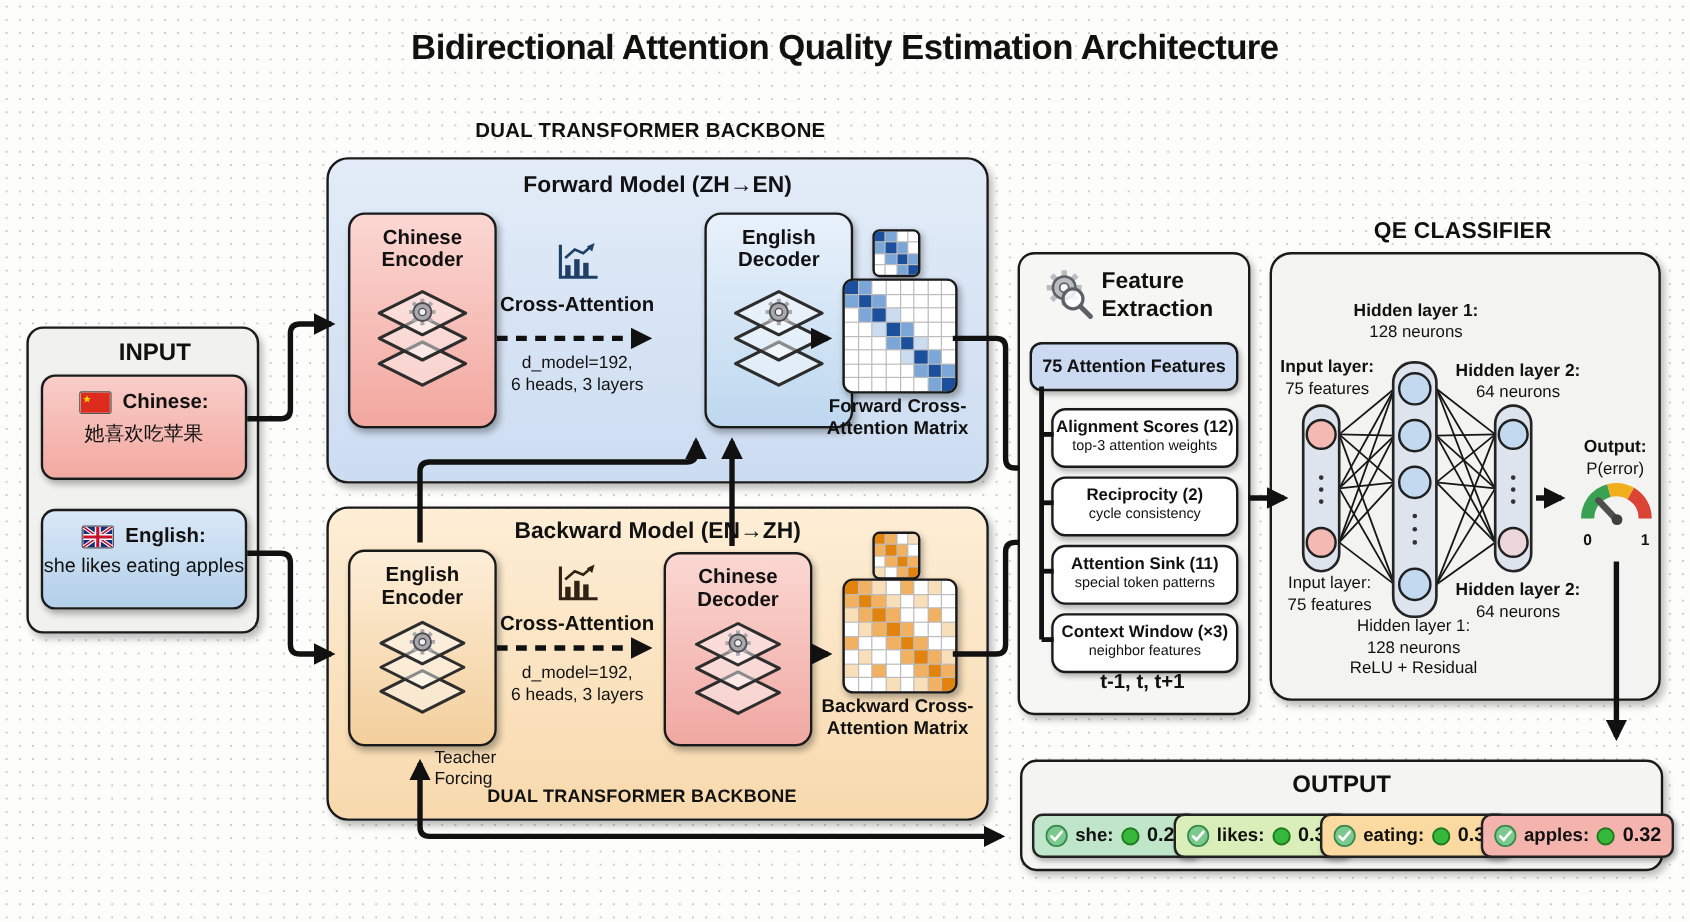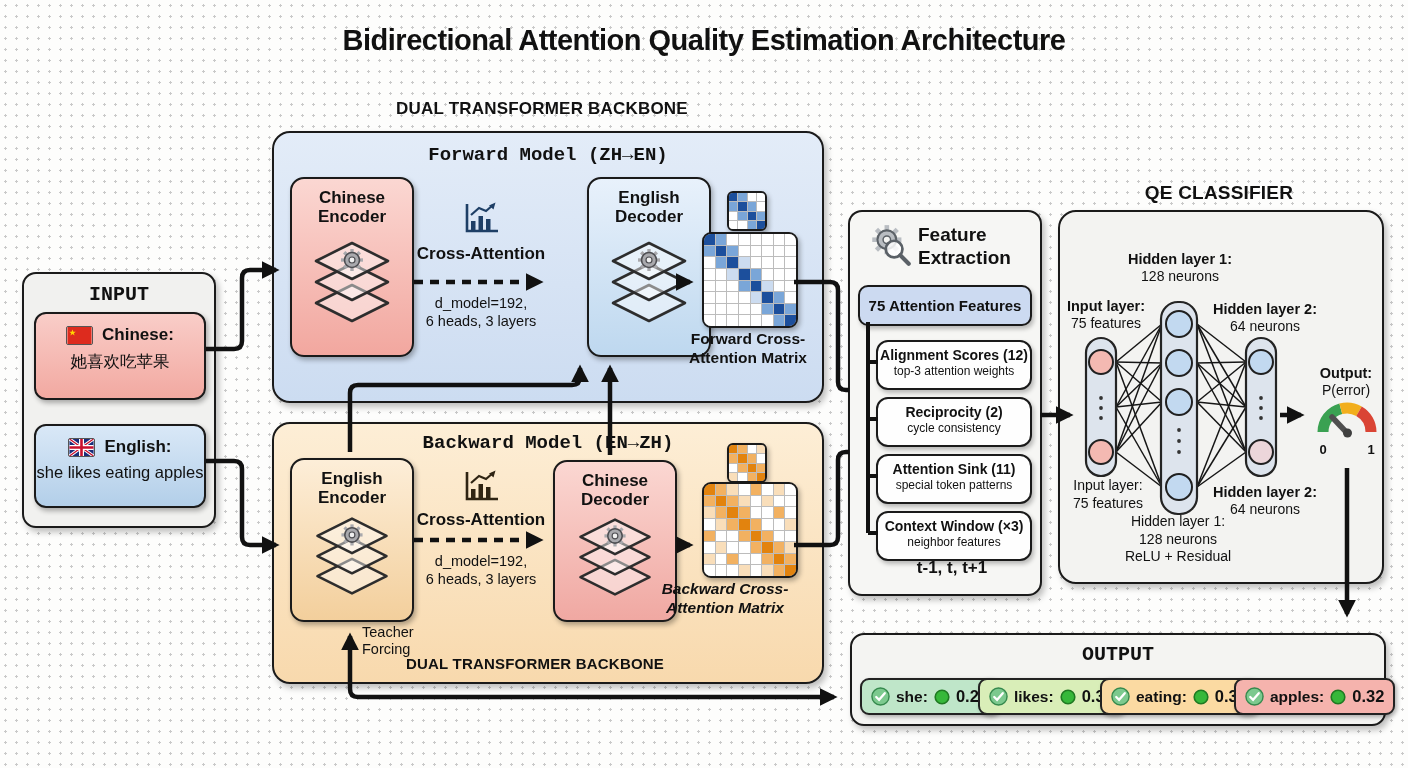--- a/index.html
+++ b/index.html
@@ -9,21 +9,21 @@
     background-image:radial-gradient(circle,#c9c9c9 1.1px,transparent 1.1px);
     background-size:11px 11px;}
   .abs{position:absolute;}
   .title{position:absolute;left:0;top:24px;width:100%;text-align:center;
     font-size:29px;font-weight:800;letter-spacing:-0.5px;}
   .seclabel{position:absolute;text-align:center;font-weight:800;font-size:17px;letter-spacing:0.2px;}
   .bigbox{position:absolute;border:2.5px solid #1a1a1a;border-radius:18px;
     box-shadow:3px 4px 6px rgba(0,0,0,.25);}
   .panel{position:absolute;border:2.5px solid #1a1a1a;border-radius:14px;
     box-shadow:3px 4px 6px rgba(0,0,0,.25);}
-  .boxtitle{position:absolute;width:100%;text-align:center;font-weight:800;font-family:Liberation Mono, monospace;}
+  .boxtitle{position:absolute;width:100%;text-align:center;font-weight:800;}
   .module{position:absolute;border:2.5px solid #1a1a1a;border-radius:14px;
     box-shadow:2px 3px 5px rgba(0,0,0,.3);}
   .module-title{width:100%;text-align:center;font-weight:800;font-size:17px;line-height:1.12;padding-top:9px;}
   .layers-svg{position:absolute;left:50%;transform:translateX(-50%);}
   .card{position:absolute;border:2.5px solid #1a1a1a;border-radius:12px;
     box-shadow:2px 3px 5px rgba(0,0,0,.3);}
   .cardhead{display:flex;align-items:center;justify-content:center;gap:9px;padding-top:11px;}
   .cardhead .lbl{font-weight:800;font-size:17px;}
   .cardtext{text-align:center;font-size:16.5px;margin-top:6px;}
   .xattn-label{position:absolute;text-align:center;font-weight:800;font-size:17px;}
@@ -51,21 +51,21 @@
 </head>
 <body>
 
 <div class="canvas">
 
   <div class="title">Bidirectional Attention Quality Estimation Architecture</div>
   <div class="seclabel" style="left:382px;top:99px;width:320px;">DUAL TRANSFORMER BACKBONE</div>
   <div class="seclabel" style="left:1058px;top:182px;width:322px;font-size:19px;">QE CLASSIFIER</div>
 
   <div class="panel" style="left:22px;top:272px;width:190px;height:252px;background:#f1f1ef;">
-    <div class="boxtitle" style="top:9px;font-size:20px;">INPUT</div>
+    <div class="boxtitle" style="top:9px;font-size:20px;padding-left:10px;">INPUT</div>
   </div>
   <div class="card" style="left:34px;top:424px;width:168px;height:80px;background:linear-gradient(180deg,#d9e8f7,#b3cfe9);">
     <div class="cardhead">
       <svg class="flagsvg" width="25" height="17" viewBox="0 0 24 17">
           <rect width="24" height="17" fill="#1a2d7a"></rect>
           <path d="M0,0 L24,17 M24,0 L0,17" stroke="#fff" stroke-width="3.2"></path>
           <path d="M0,0 L24,17 M24,0 L0,17" stroke="#c8102e" stroke-width="1.3"></path>
           <path d="M12,0 V17 M0,8.5 H24" stroke="#fff" stroke-width="5"></path>
           <path d="M12,0 V17 M0,8.5 H24" stroke="#c8102e" stroke-width="2.6"></path>
         </svg>
@@ -367,21 +367,21 @@
       <div style="background: rgb(242, 177, 97);"></div>
       <div></div>
       <div></div>
       <div></div>
       <div style="background: rgb(249, 222, 186);"></div>
       <div></div>
       <div style="background: rgb(249, 222, 186);"></div>
       <div style="background: rgb(242, 177, 97);"></div>
       <div style="background: rgb(226, 131, 14);"></div>
     </div>
-  <div class="matrix-label" style="left:660px;top:580px;width:130px;font-style:italic;">Backward Cross-Attention Matrix</div>
+  <div class="matrix-label" style="left:683px;top:580px;width:130px;">Backward Cross-Attention Matrix</div>
   <div class="abs" style="left:362px;top:624px;width:64px;font-size:14.5px;line-height:1.18;">Teacher Forcing</div>
   <div class="seclabel" style="left:390px;top:655px;width:290px;font-size:15px;">DUAL TRANSFORMER BACKBONE</div>
 
   <div class="panel" style="left:848px;top:210px;width:190px;height:382px;background:#f6f6f4;"></div>
   <svg class="abs" style="left:866px;top:222px;" width="50" height="50" viewBox="0 0 48 48">
     <g stroke="#b9bdc2" stroke-width="4.4">
       <line x1="29" y1="17" x2="34" y2="17"></line>
         <line x1="26.4" y1="23.4" x2="30" y2="27"></line>
         <line x1="20" y1="26" x2="20" y2="31"></line>
         <line x1="13.6" y1="23.4" x2="10" y2="27"></line>

